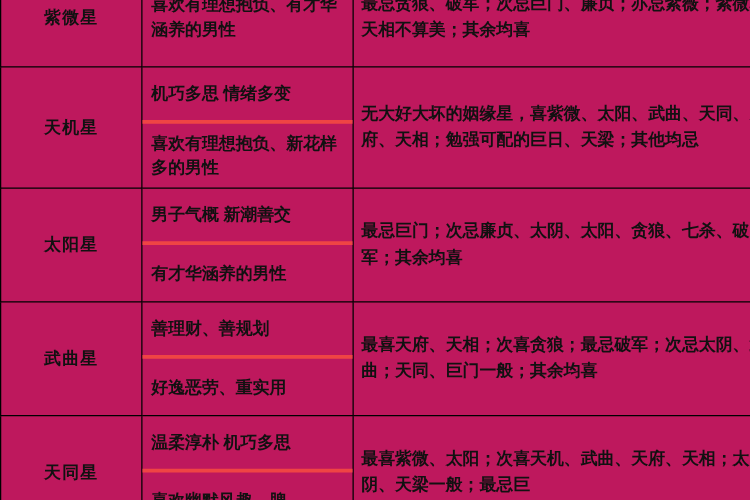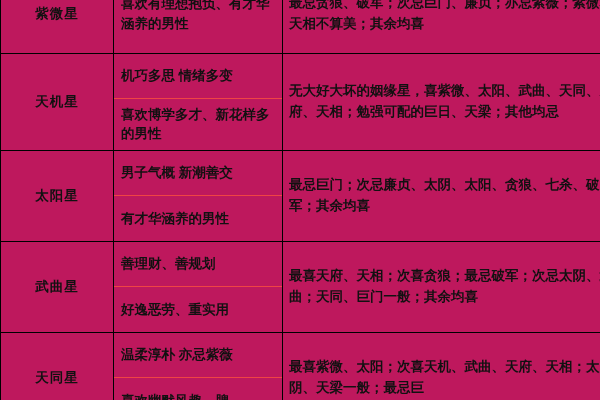--- a/index.html
+++ b/index.html
@@ -58,21 +58,21 @@
     height: 100%;
   }
   .trait-half {
     flex: 1 1 50%;
     display: flex;
     align-items: center;
     padding: 6px 7px;
     box-sizing: border-box;
   }
   .trait-half.top {
-    border-bottom: 1px solid #ef4444;
+    border-bottom: 3px solid #ef4444;
   }
   .match-text {
     display: block;
     font-size: 13.5px;
     line-height: 1.55;
     font-weight: bold;
   }
   .row-1 td { height: 70px; }
   .row-2 td { height: 88px; }
   .row-3 td { height: 82px; }
@@ -96,21 +96,21 @@
         <td class="col-match">
           <span class="match-text">最忌贪狼、破军；次忌巨门、廉贞；亦忌紫薇；紫微和天相不算美；其余均喜</span>
         </td>
       </tr>
 
       <tr class="row-2">
         <td class="col-star">天机星</td>
         <td class="col-traits">
           <div class="trait-inner">
             <div class="trait-half top">机巧多思 情绪多变</div>
-            <div class="trait-half">喜欢博学多才、新花样多的男性</div>
+            <div class="trait-half">喜欢有理想抱负、新花样多的男性</div>
           </div>
         </td>
         <td class="col-match">
           <span class="match-text">无大好大坏的姻缘星，喜紫微、太阳、武曲、天同、天府、天相；勉强可配的巨日、天梁；其他均忌</span>
         </td>
       </tr>
 
       <tr class="row-3">
         <td class="col-star">太阳星</td>
         <td class="col-traits">
@@ -134,21 +134,21 @@
         </td>
         <td class="col-match">
           <span class="match-text">最喜天府、天相；次喜贪狼；最忌破军；次忌太阴、武曲；天同、巨门一般；其余均喜</span>
         </td>
       </tr>
 
       <tr class="row-5">
         <td class="col-star">天同星</td>
         <td class="col-traits">
           <div class="trait-inner">
-            <div class="trait-half top">温柔淳朴 亦忌紫薇</div>
+            <div class="trait-half top">温柔淳朴 机巧多思</div>
             <div class="trait-half">喜欢幽默风趣、脾</div>
           </div>
         </td>
         <td class="col-match">
           <span class="match-text">最喜紫微、太阳；次喜天机、武曲、天府、天相；太阴、天梁一般；最忌巨</span>
         </td>
       </tr>
 
     </tbody>
   </table>

